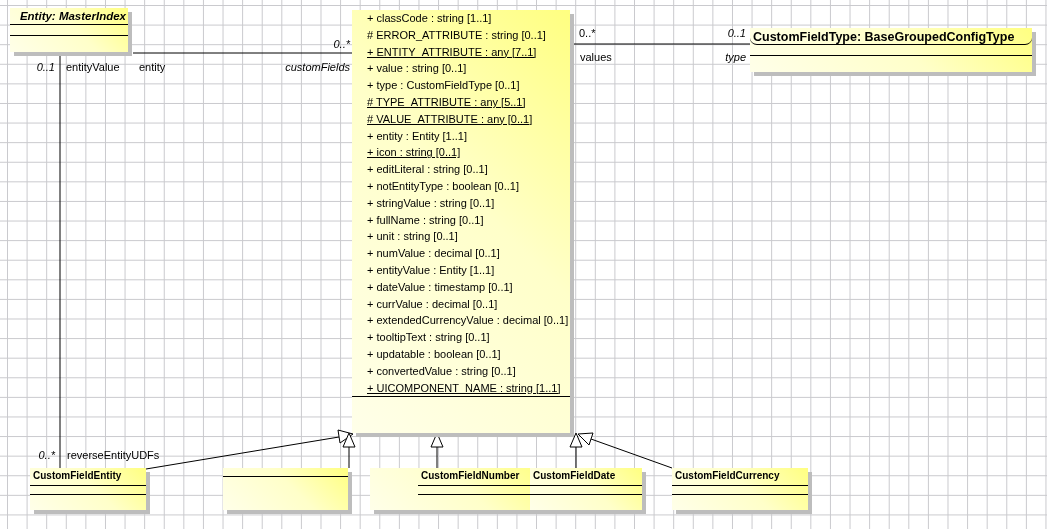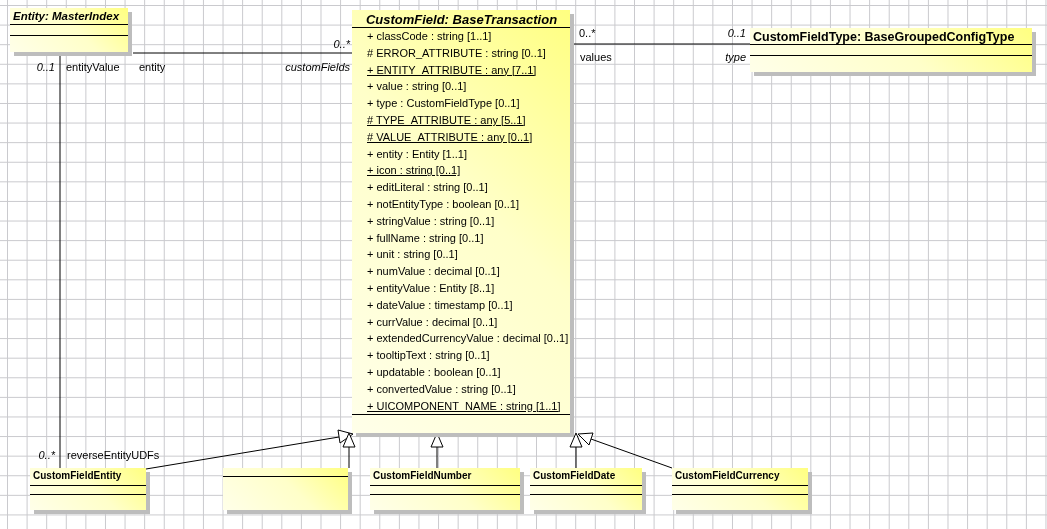--- a/index.html
+++ b/index.html
@@ -35,37 +35,37 @@
   .attr-row{
     font-size:11px;line-height:16.8px;height:16.8px;white-space:nowrap;
     padding-left:15px;overflow:hidden;
   }
   .attr-row.u{text-decoration:underline;}
 
   .lbl{position:absolute;z-index:3;font-size:11px;line-height:13px;white-space:nowrap;}
   .lbl.r{text-align:right;font-style:italic;}
 
   
-  #box-entity{left:10px;top:8px;width:118px;height:44px;}
+  #box-entity{left:10px;top:8px;width:118px;height:44px;text-align:right;}
   #box-entity .uml-title{font-size:11.5px;height:13px;}
   #box-entity .attrs-empty{height:10px;}
 
   #box-customfield{left:352px;top:10px;width:218px;height:423px;}
   #box-customfield .uml-title{font-size:13px;height:14px;}
 
   #box-customfieldtype{left:750px;top:28px;width:282px;height:44px;}
-  #box-customfieldtype .uml-title{font-size:12.5px;height:13px;}
+  #box-customfieldtype .uml-title{font-size:12.5px;height:13px;border-radius:7px;}
   #box-customfieldtype .attrs-empty{height:10px;}
 
   .subbox{top:468px;height:42px;}
   .subbox .uml-title{font-size:10px;height:14px;}
   .subbox .attrs-empty{height:8px;}
   #box-sub-entity{left:30px;width:116px;}
   #box-sub-string{left:223px;width:125px;}
-  #box-sub-number{left:370px;width:150px;}
+  #box-sub-number{left:370px;width:127px;padding-left:48px;}
   #box-sub-date{left:530px;width:112px;}
   #box-sub-currency{left:672px;width:136px;}
 
   
   #lbl-cf-mult{left:300px;top:38px;width:50px;}
   #lbl-role-entity{left:139px;top:61px;}
   #lbl-role-customfields{left:250px;top:61px;width:100px;}
   #lbl-ev-mult-top{left:18px;top:61px;width:37px;}
   #lbl-ev-role-top{left:66px;top:61px;}
   #lbl-ev-mult-bottom{left:18px;top:449px;width:37px;}
@@ -108,38 +108,37 @@
   </g>
 </svg>
 
 <div class="uml-box" id="box-entity">
   <div class="uml-title italic">Entity: MasterIndex</div>
   <div class="attrs-empty"></div>
   <div class="ops"></div>
 </div>
 
 <div class="uml-box" id="box-customfield">
-  <div class="uml-title italic center">CustomField: BaseTransaction</div>
   <div class="attrs">
       <div class="attr-row">+ classCode : string [1..1]</div>
       <div class="attr-row"># ERROR_ATTRIBUTE : string [0..1]</div>
       <div class="attr-row u">+ ENTITY_ATTRIBUTE : any [7..1]</div>
       <div class="attr-row">+ value : string [0..1]</div>
       <div class="attr-row">+ type : CustomFieldType [0..1]</div>
       <div class="attr-row u"># TYPE_ATTRIBUTE : any [5..1]</div>
       <div class="attr-row u"># VALUE_ATTRIBUTE : any [0..1]</div>
       <div class="attr-row">+ entity : Entity [1..1]</div>
       <div class="attr-row u">+ icon : string [0..1]</div>
       <div class="attr-row">+ editLiteral : string [0..1]</div>
       <div class="attr-row">+ notEntityType : boolean [0..1]</div>
       <div class="attr-row">+ stringValue : string [0..1]</div>
       <div class="attr-row">+ fullName : string [0..1]</div>
       <div class="attr-row">+ unit : string [0..1]</div>
       <div class="attr-row">+ numValue : decimal [0..1]</div>
-      <div class="attr-row">+ entityValue : Entity [8..1]</div>
+      <div class="attr-row">+ entityValue : Entity [1..1]</div>
       <div class="attr-row">+ dateValue : timestamp [0..1]</div>
       <div class="attr-row">+ currValue : decimal [0..1]</div>
       <div class="attr-row">+ extendedCurrencyValue : decimal [0..1]</div>
       <div class="attr-row">+ tooltipText : string [0..1]</div>
       <div class="attr-row">+ updatable : boolean [0..1]</div>
       <div class="attr-row">+ convertedValue : string [0..1]</div>
       <div class="attr-row u">+ UICOMPONENT_NAME : string [1..1]</div>
     </div>
   <div class="ops"></div>
 </div>

